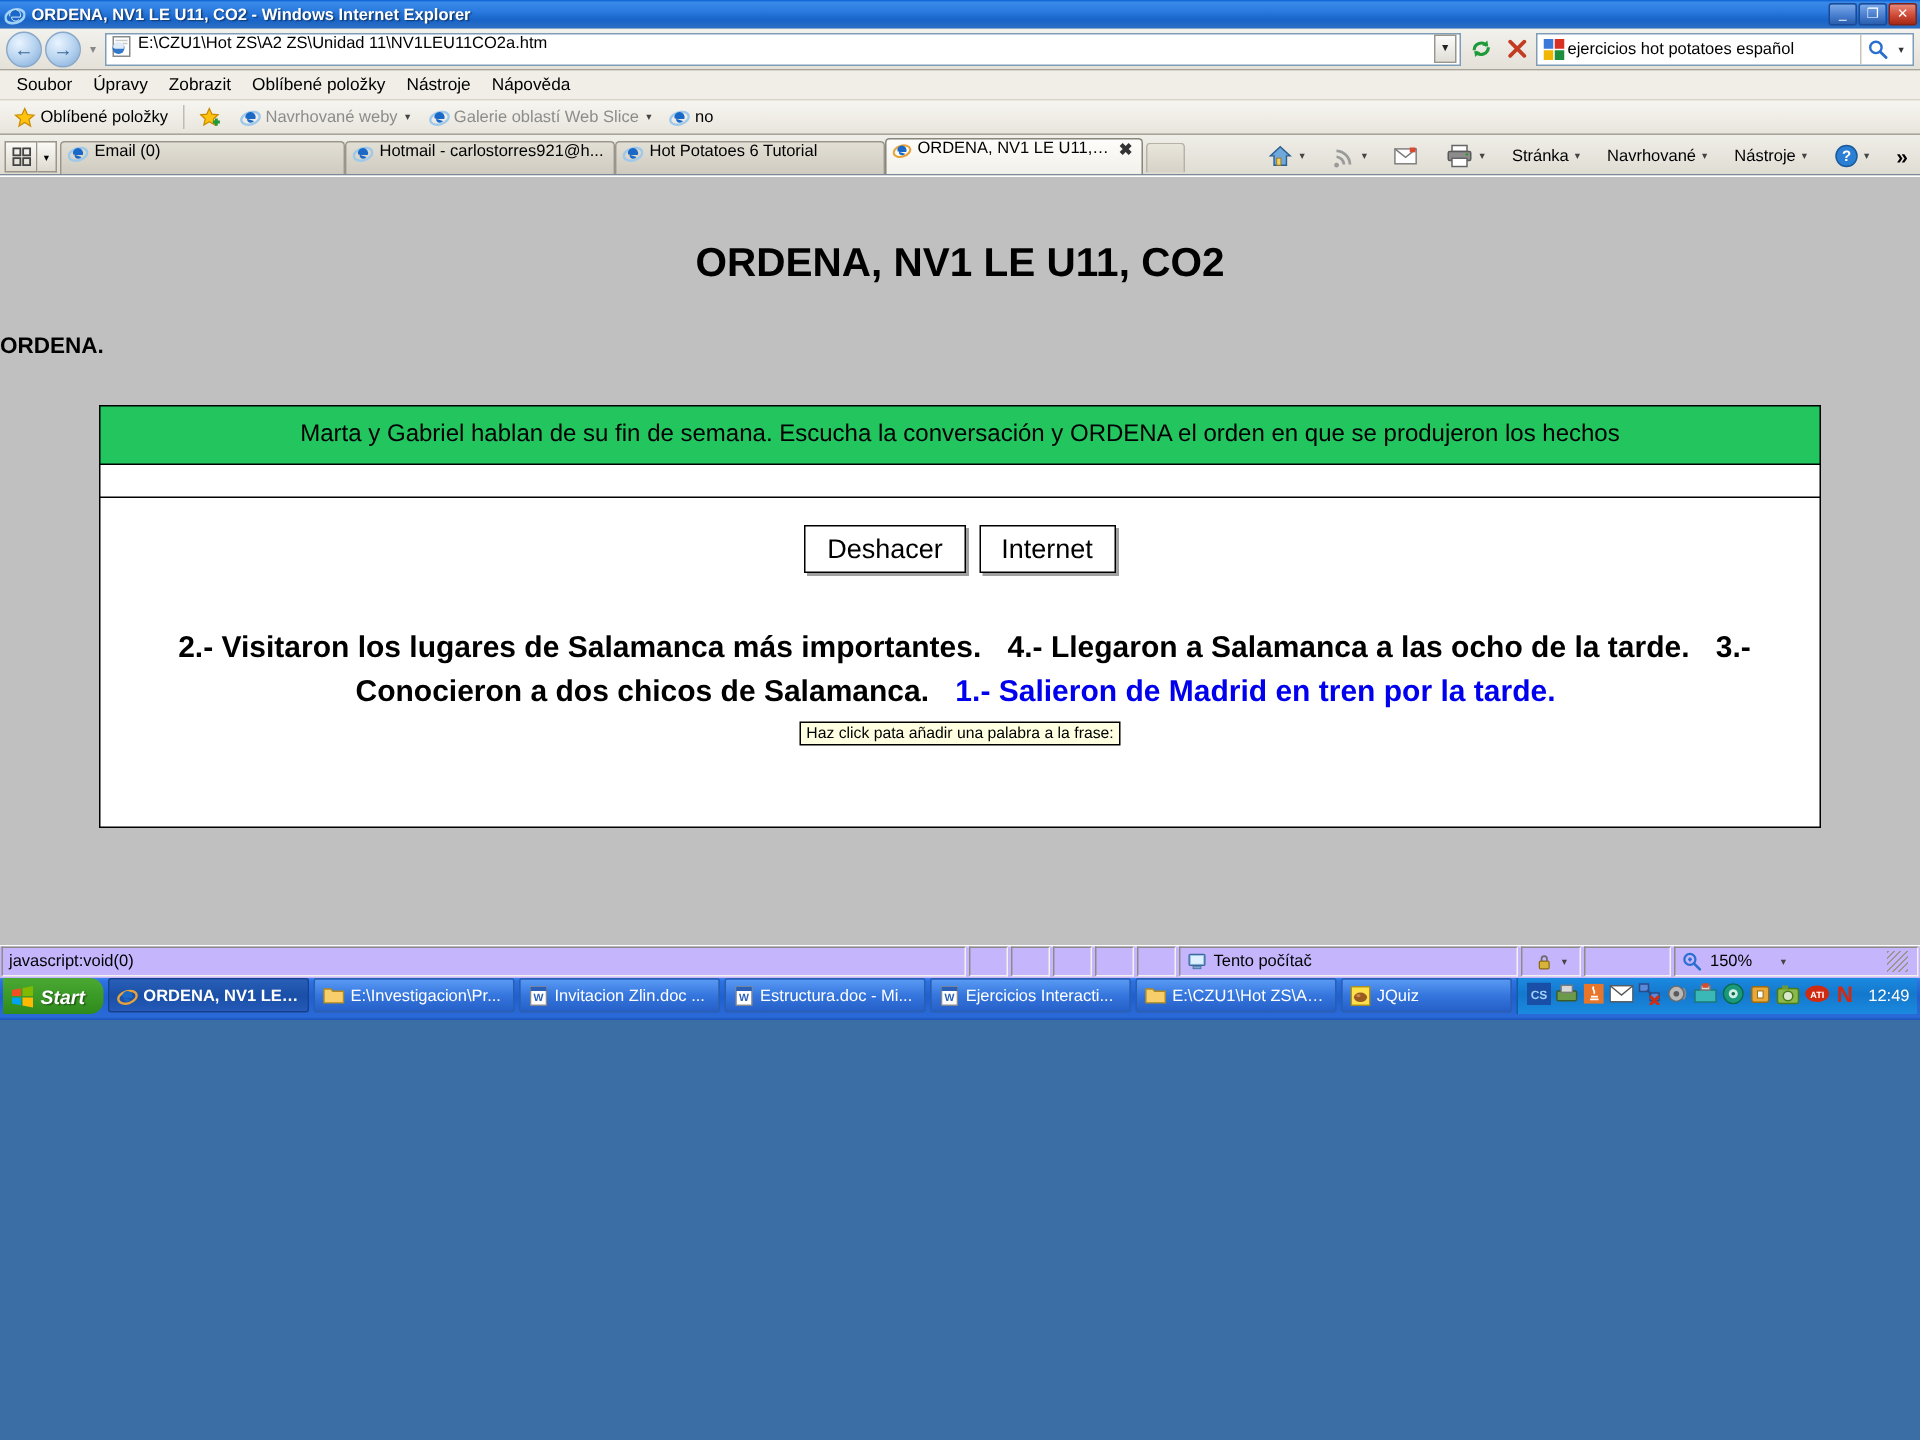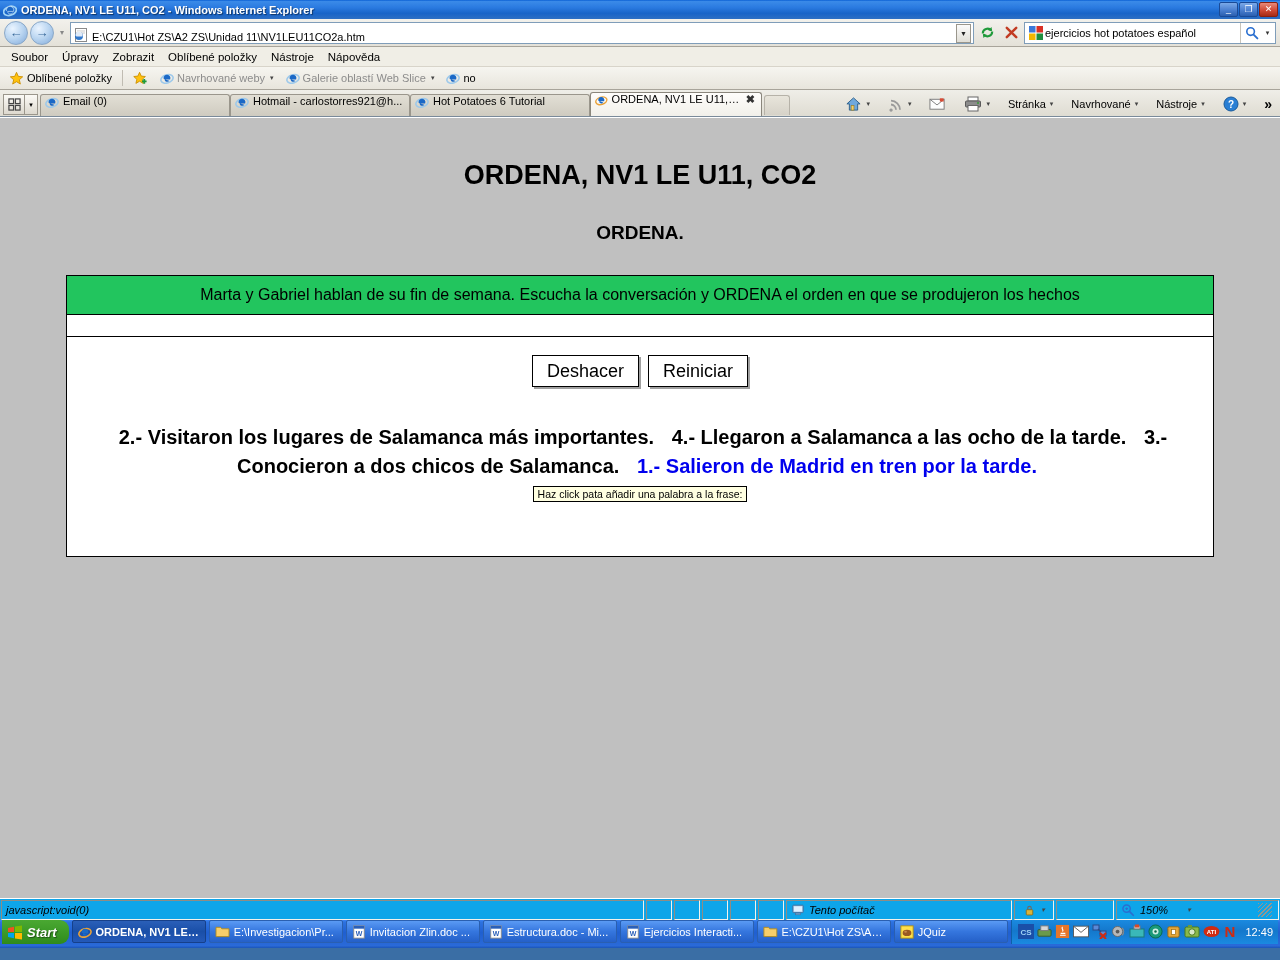--- a/index.html
+++ b/index.html
@@ -6,21 +6,21 @@
   * { box-sizing: border-box; }
   html, body {
     margin: 0; padding: 0;
     width: 1280px; height: 960px;
     overflow: hidden;
     font-family: "Liberation Sans", sans-serif;
     font-size: 12px;
     background: #3a6ea5;
   }
   .window {
-    width: 1280px; height: 948px;
+    width: 1280px; height: 680px;
     position: relative;
     display: flex; flex-direction: column;
     background: #d4d0c8;
   }
 
   
   .titlebar {
     height: 19px;
     background: linear-gradient(to bottom, #0a5fd4 0%, #3a8ae8 8%, #2a7ae0 40%, #1864c8 70%, #2d6fc4 100%);
     display: flex; align-items: center;
@@ -76,21 +76,21 @@
   }
   .nav-arrow { font-size: 13px; color:#3a6a9a; line-height:1; font-weight:bold;}
   .nav-drop {
     width: 12px; font-size: 8px; color:#888; text-align:center;
     flex: 0 0 auto;
   }
   .url-box {
     flex: 1 1 auto; height: 22px;
     background: #fff;
     border: 1px solid #7f9db9;
-    display: flex; align-items: flex-end;
+    display: flex; align-items: flex-start;
     padding: 0 2px;
     min-width: 0;
   }
   .url-icon {
     width: 16px; height: 16px; flex: 0 0 auto; margin-right: 3px;
   }
   .url-text {
     flex: 1 1 auto; font-size: 11px; color: #000;
     white-space: nowrap; overflow: hidden;
   }
@@ -206,22 +206,21 @@
     height: 100%;
   }
   h1.ex-title {
     text-align: center;
     font-size: 27px; font-weight: bold;
     margin: 42px 0 0 0;
     color: #000;
     font-family: "Liberation Sans", sans-serif;
   }
   h2.ex-sub {
-    text-align: center;
-    font-size: 19px; font-weight: bold;
+    font-size: 15px; font-weight: bold;
     margin: 31px 0 0 0;
     color: #000;
   }
   .main-frame { margin: 31px 66px 0 66px; }
   .instruction-box {
     border: 1px solid #000;
     background: #22c55e;
     padding: 10px 14px;
     font-size: 16px;
     text-align: center;
@@ -280,25 +279,24 @@
     font-size: 10.5px;
     font-weight: normal;
     padding: 1px 4px;
     color: #000;
     font-family: "Liberation Sans", sans-serif;
   }
 
   
   .statusbar {
     height: 22px;
-    background: #0ea5e9;
+    background: #c4b5fd;
     border-top: 1px solid #fff;
-    display: flex; align-items: flex-end;
+    display: flex; align-items: flex-start;
     font-size: 11px;
-    font-style: italic;
   }
   .sb-cell {
     height: 20px; display:flex; align-items:center;
     border: 1px solid #b0ada4;
     border-top-color:#8f8c84; border-left-color:#8f8c84;
     border-right-color:#f4f2ec; border-bottom-color:#f4f2ec;
     padding: 0 4px; margin: 0 1px;
   }
   .sb-status { flex: 0 0 643px; }
   .sb-small { width: 26px; }
@@ -587,21 +585,21 @@
       <h1 class="ex-title">ORDENA, NV1 LE U11, CO2</h1>
       <h2 class="ex-sub">ORDENA.</h2>
 
       <div class="main-frame">
         <div class="instruction-box">Marta y Gabriel hablan de su fin de semana. Escucha la conversación y ORDENA el orden en que se produjeron los hechos</div>
         <div class="feedback-bar"></div>
 
         <div class="exercise-box">
           <div class="btn-row">
             <button class="btn">Deshacer</button>
-            <button class="btn">Reiniciar</button>
+            <button class="btn">Internet</button>
           </div>
 
           <div class="segments">
             <span class="seg">2.- Visitaron los lugares de Salamanca más importantes.</span>
             <span class="seg">4.- Llegaron a Salamanca a las ocho de la tarde.</span>
             <span class="seg">3.- Conocieron a dos chicos de Salamanca.</span>
             <span class="seg blue">1.- Salieron de Madrid en tren por la tarde.</span>
           </div>
 
           <div class="tooltip-wrap">

